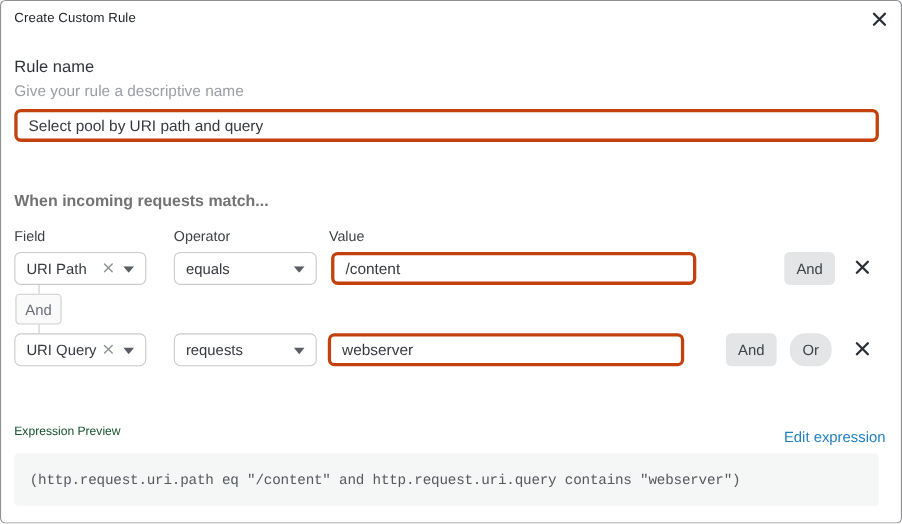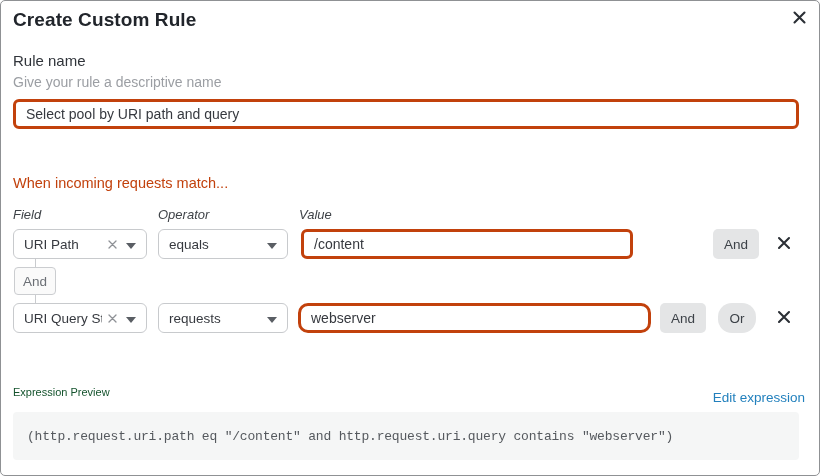--- a/index.html
+++ b/index.html
@@ -13,22 +13,22 @@
     background: #ffffff;
     border: 1px solid #8f9194;
     border-radius: 5px;
     overflow: hidden;
   }
 
   .abs { position: absolute; }
 
   .dialog-title {
     left: 12px; top: 8px;
-    font-size: 19px;
-    font-weight: 700;
+    font-size: 12px;
+    font-weight: 400;
     color: #21252b;
     letter-spacing: .1px;
   }
 
   .close-btn {
     left: 787px; top: 7px;
     width: 22px; height: 22px;
     background: none; border: none;
     display: flex; align-items: center; justify-content: center;
     cursor: pointer;
@@ -45,24 +45,24 @@
     font-family: "Liberation Sans", sans-serif;
     font-size: 14px;
     color: #36393f;
     padding: 0 10px;
     outline: none;
   }
   .name-input { left: 12px; top: 98px; width: 786px; }
 
   .match-heading {
     left: 12px; top: 174px;
-    font-size: 14.5px; font-weight: 400; color: #c2410c;
-  }
-
-  .col-label { top: 206px; font-size: 13px; color: #3f4348; font-style: italic; }
+    font-size: 14.5px; font-weight: 700; color: #737373;
+  }
+
+  .col-label { top: 206px; font-size: 13px; color: #3f4348; }
   .col-field    { left: 12px; }
   .col-operator { left: 157px; }
   .col-value    { left: 298px; }
 
   .select-box {
     height: 30px;
     border: 1px solid #c8cacd;
     border-radius: 6px;
     background: #fff;
     display: flex; align-items: center;
@@ -71,24 +71,24 @@
   }
   .select-text {
     font-size: 13.5px; color: #36393f;
     white-space: nowrap; overflow: hidden;
     flex: 1 1 auto;
   }
   .select-icons { display: flex; align-items: center; gap: 9px; margin-left: 6px; flex: 0 0 auto; }
 
   .row1 { top: 228px; }
   .row2 { top: 302px; }
-  .sel-field    { left: 12px;  width: 134px; }
+  .sel-field    { left: 12px;  width: 120px; }
   .sel-operator { left: 157px; width: 130px; }
   .val-input-1  { left: 300px; top: 228px; width: 332px; }
-  .val-input-2  { left: 297px; top: 302px; width: 353px; border-radius: 10px; }
+  .val-input-2  { left: 297px; top: 302px; width: 324px; }
 
   .logic-btn {
     height: 30px;
     background: #e4e5e6;
     border: none;
     border-radius: 5px;
     font-family: "Liberation Sans", sans-serif;
     font-size: 13.5px;
     color: #3d4248;
     cursor: pointer;

